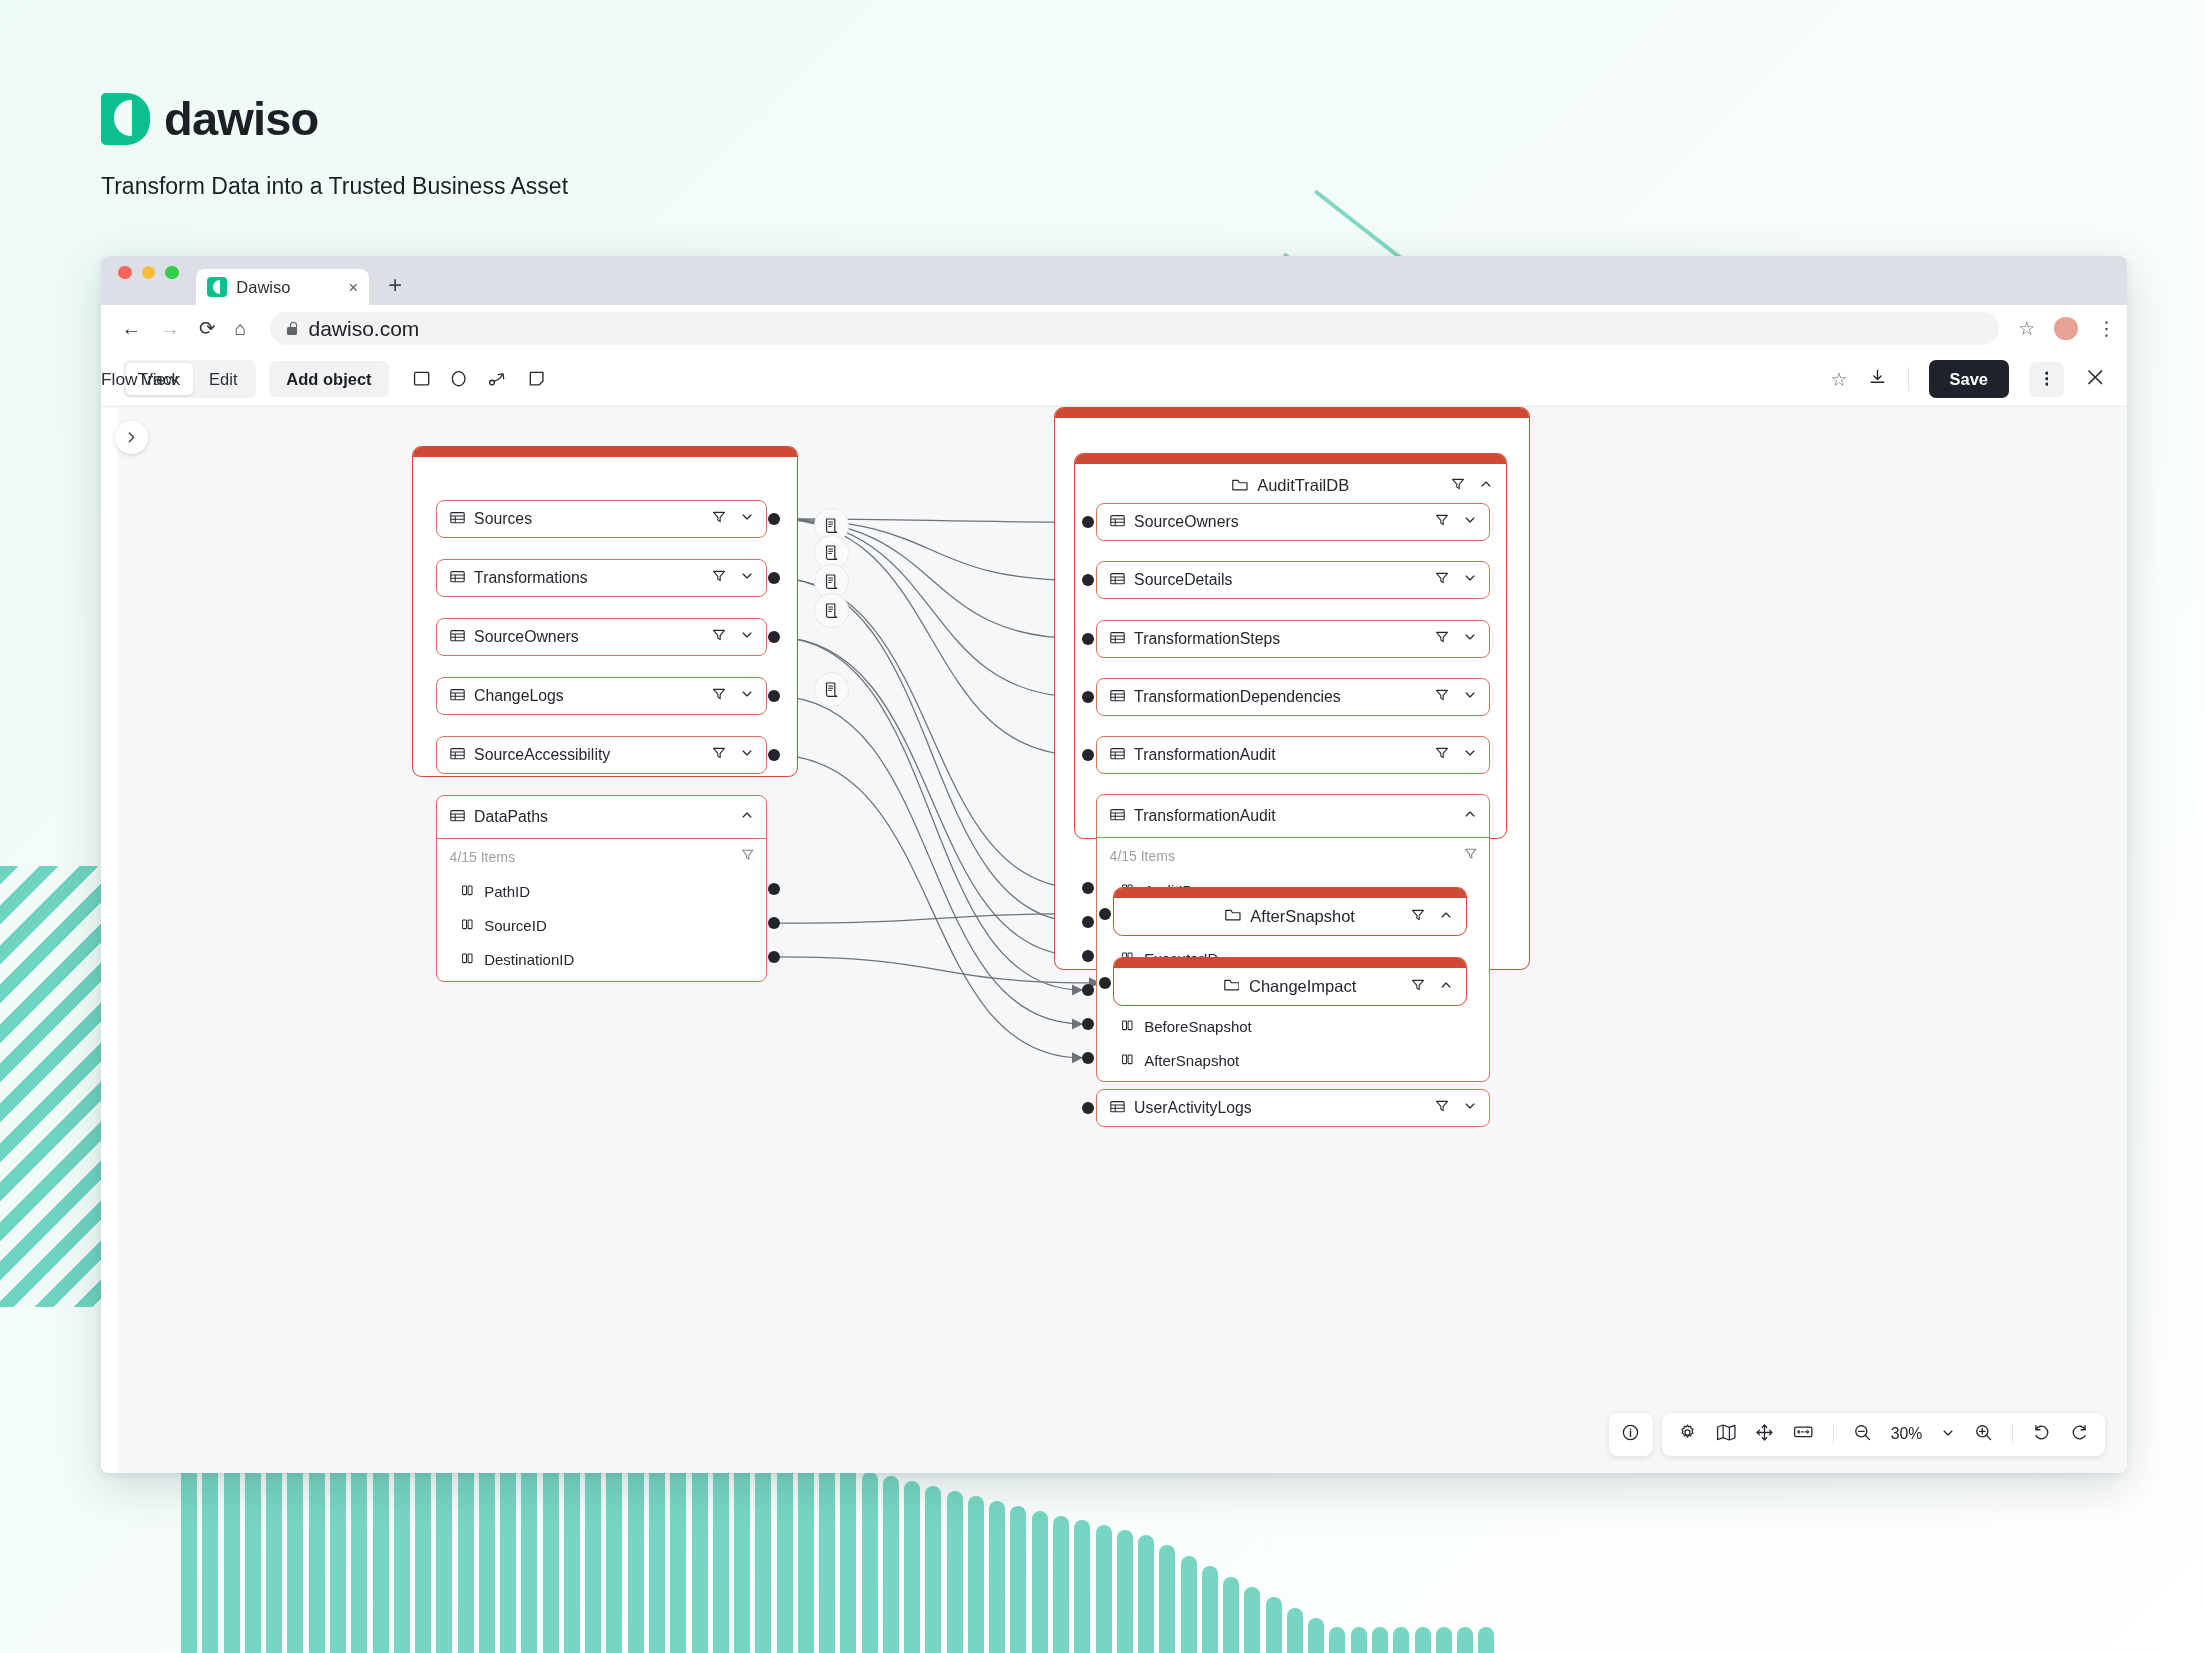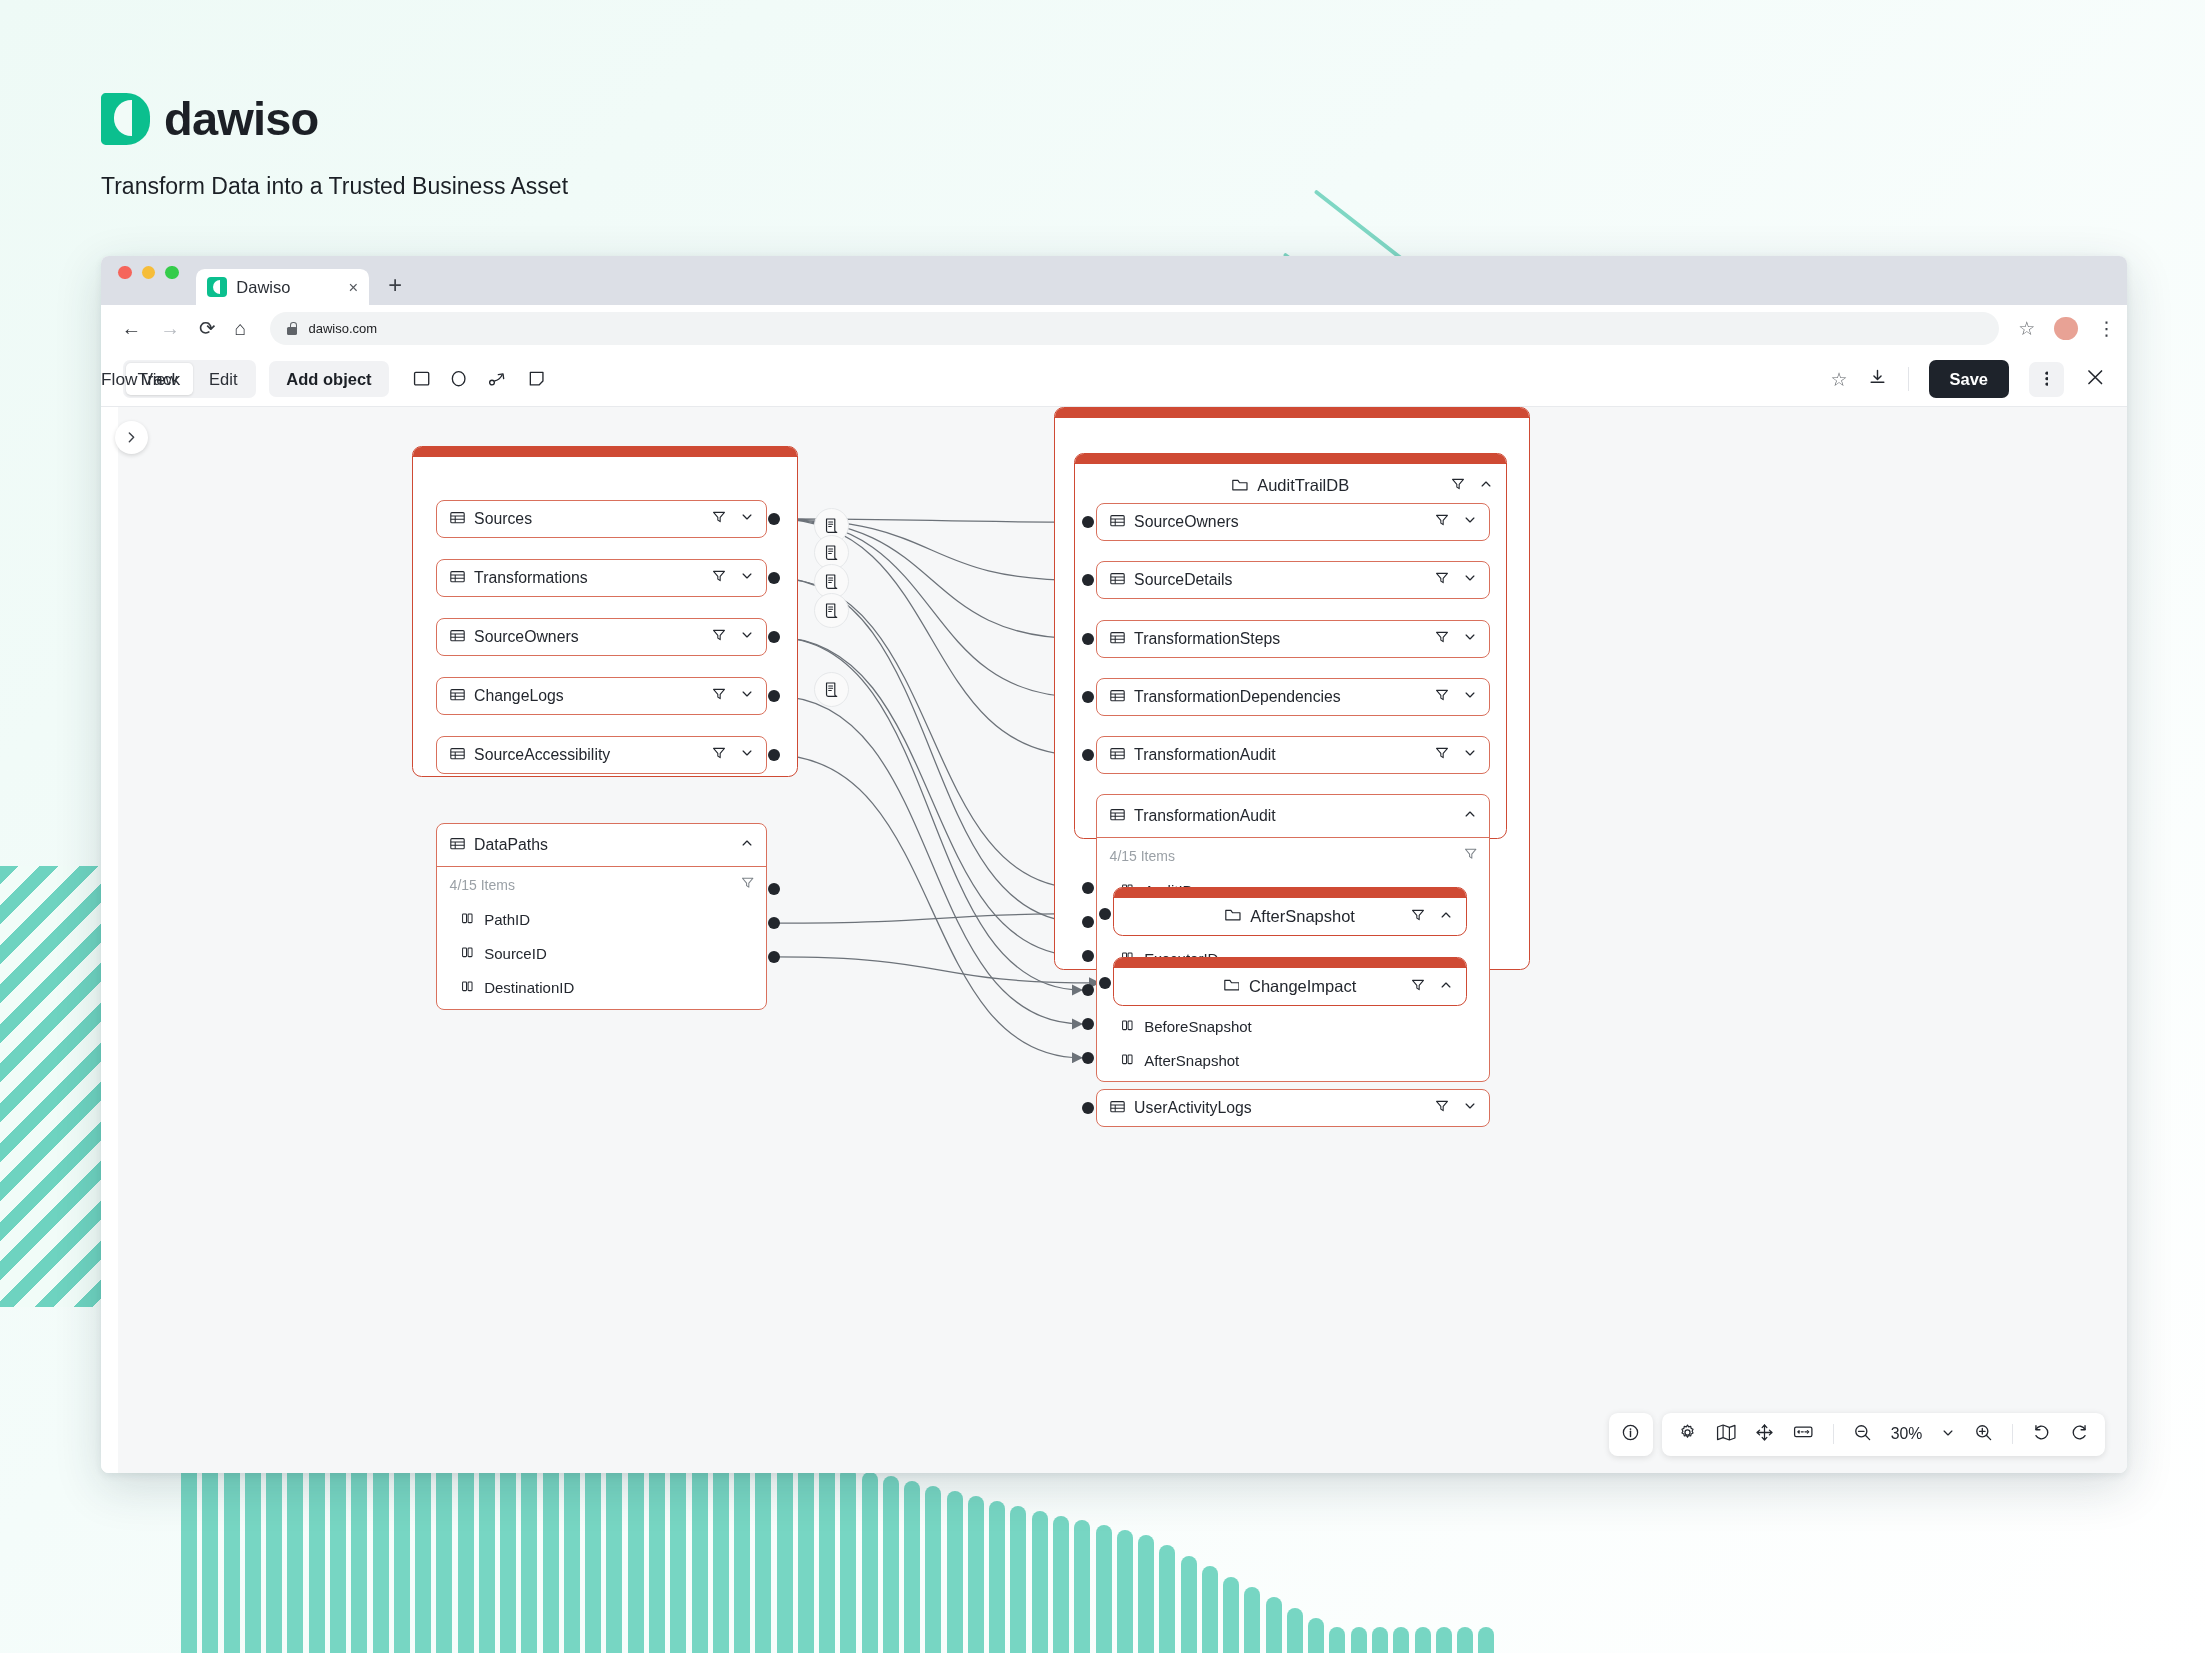--- a/index.html
+++ b/index.html
@@ -68,21 +68,21 @@
     display: flex; align-items: center; gap: 11px; padding: 0 17.3px; margin-left: 4.7px;
   }
   .addr .lock { width: 10.2px; height: 12.6px; position: relative; }
   .addr .lock::before {
     content:""; position:absolute; bottom:0; width:10.2px; height:7.9px; background:#5f6368; border-radius:1.6px;
   }
   .addr .lock::after {
     content:""; position:absolute; top:0; left:2.4px; width:5.5px; height:6.3px;
     border:1.6px solid #5f6368; border-bottom:none; border-radius:3.2px 3.2px 0 0;
   }
-  .addr .url { font-size: 13px; color: #202124; }
+  .addr .url { font-size: 21px; color: #202124; }
   .star-ic { font-size: 19px; color: #5f6368; }
   .avatar { width: 23.6px; height: 23.6px; border-radius: 50%; background: #e8a295; }
   .kebab { font-size: 19px; color: #3c4047; letter-spacing: 0; line-height: .7; text-align: center; width: 9.5px; }
 
   
   .apptool {
     height: 55px; background: #fff; border-bottom: 0.8px solid #e8eaed;
     display: flex; align-items: center; padding: 0 22px; position: relative;
   }
   .seg { display: flex; background: #f1f2f4; border-radius: 7px; padding: 3.2px; }
@@ -501,21 +501,21 @@
          <span><svg width="14" height="14" viewBox="0 0 18 18">
                   <path d="M2 3 H16 L10.5 9.5 V15 L7.5 13 V9.5 Z" fill="none" stroke="#23272e" stroke-width="1.4" stroke-linejoin="round"></path>
                 </svg></span>
          <span><svg width="14" height="14" viewBox="0 0 18 18">
                   <path d="M4 6.5 L9 11.5 L14 6.5" fill="none" stroke="#23272e" stroke-width="1.6" stroke-linecap="round" stroke-linejoin="round"></path>
                 </svg></span>
        </span>
      </div>
         </div>
         <div class="port" style="left:667px; top:342px;"></div>
-        <div class="tbl expanded" style="left:335px; top:388px; width:331px; height:187px;margin-top:28px;">
+        <div class="tbl expanded" style="left:335px; top:388px; width:331px; height:187px;">
           <div class="tbl-head">
        <span><svg width="15" height="13.4" viewBox="0 0 19 17">
                 <rect x="1" y="2" width="17" height="13" rx="1.4" fill="none" stroke="#23272e" stroke-width="1.4"></rect>
                 <path d="M1 6.4 H18 M1 10.6 H18 M6.6 6.4 V15" stroke="#23272e" stroke-width="1.3"></path>
               </svg></span>
        <span>DataPaths</span>
        <span class="hright">
          <span><svg width="14" height="14" viewBox="0 0 18 18">
                   <path d="M4 11.5 L9 6.5 L14 11.5" fill="none" stroke="#23272e" stroke-width="1.6" stroke-linecap="round" stroke-linejoin="round"></path>
                 </svg></span>

